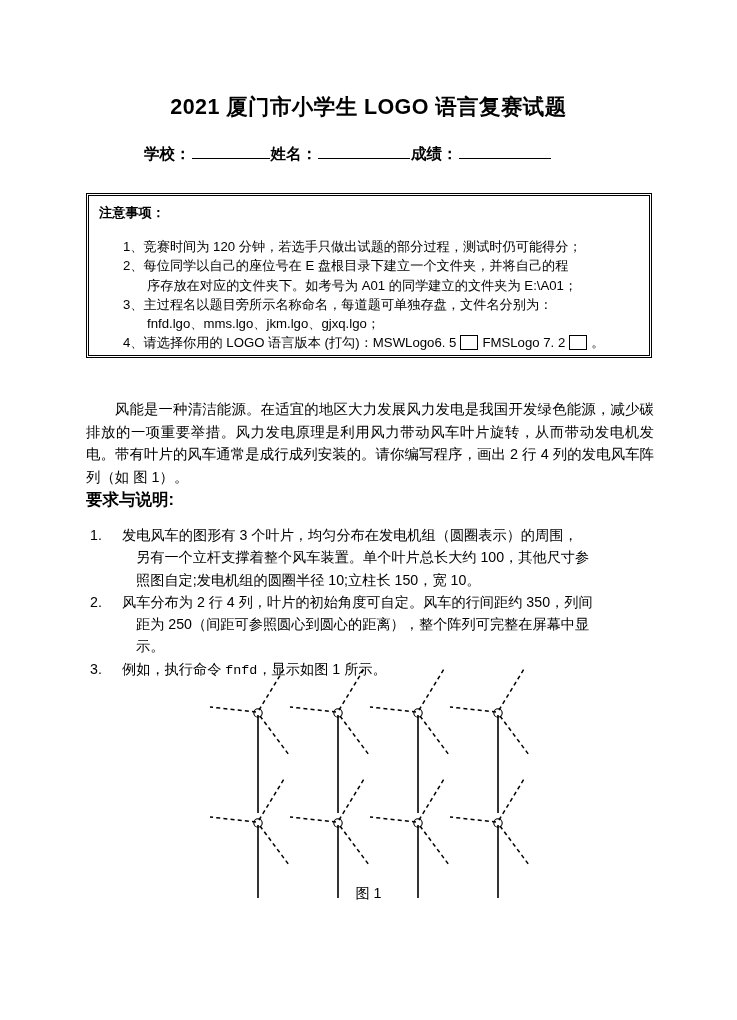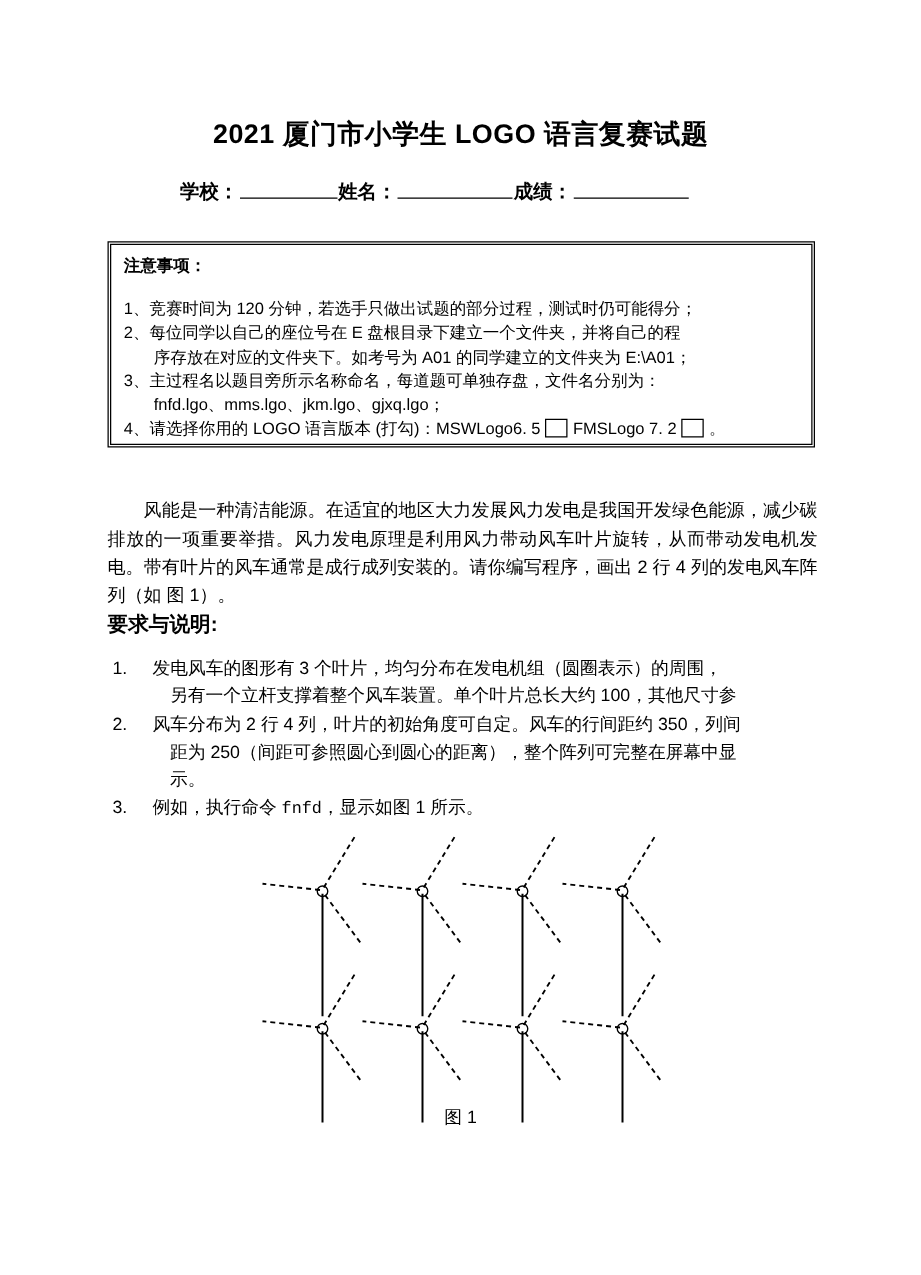--- a/index.html
+++ b/index.html
@@ -71,20 +71,21 @@
   .notice-title {
     font-size: 13.2px;
     font-weight: bold;
     line-height: 19px;
     margin-bottom: 15px;
   }
   .notice-item {
     font-size: 13.2px;
     line-height: 19.3px;
     white-space: nowrap;
+    margin-left: 24px;
   }
   .notice-item.sub {
     padding-left: 24px;
   }
   .chk {
     display: inline-block;
     width: 18px;
     height: 15px;
     border: 1.5px solid #000;
     vertical-align: -3px;
@@ -203,20 +204,21 @@
 
   <div class="req-heading">要求与说明:</div>
 
   <div class="req-list">
 
     <div class="req-item">
       <span class="req-num">1.</span>
       <span class="req-body">
         <span class="ln">发电风车的图形有 3 个叶片，均匀分布在发电机组（圆圈表示）的周围，</span>
         <span class="ln ind">另有一个立杆支撑着整个风车装置。单个叶片总长大约 100，其他尺寸参</span>
+        <span class="ln ind">照图自定;发电机组的圆圈半径 10;立柱长 150，宽 10。</span>
       </span>
     </div>
 
     <div class="req-item">
       <span class="req-num">2.</span>
       <span class="req-body">
         <span class="ln">风车分布为 2 行 4 列，叶片的初始角度可自定。风车的行间距约 350，列间</span>
         <span class="ln ind">距为 250（间距可参照圆心到圆心的距离），整个阵列可完整在屏幕中显</span>
         <span class="ln ind">示。</span>
       </span>

